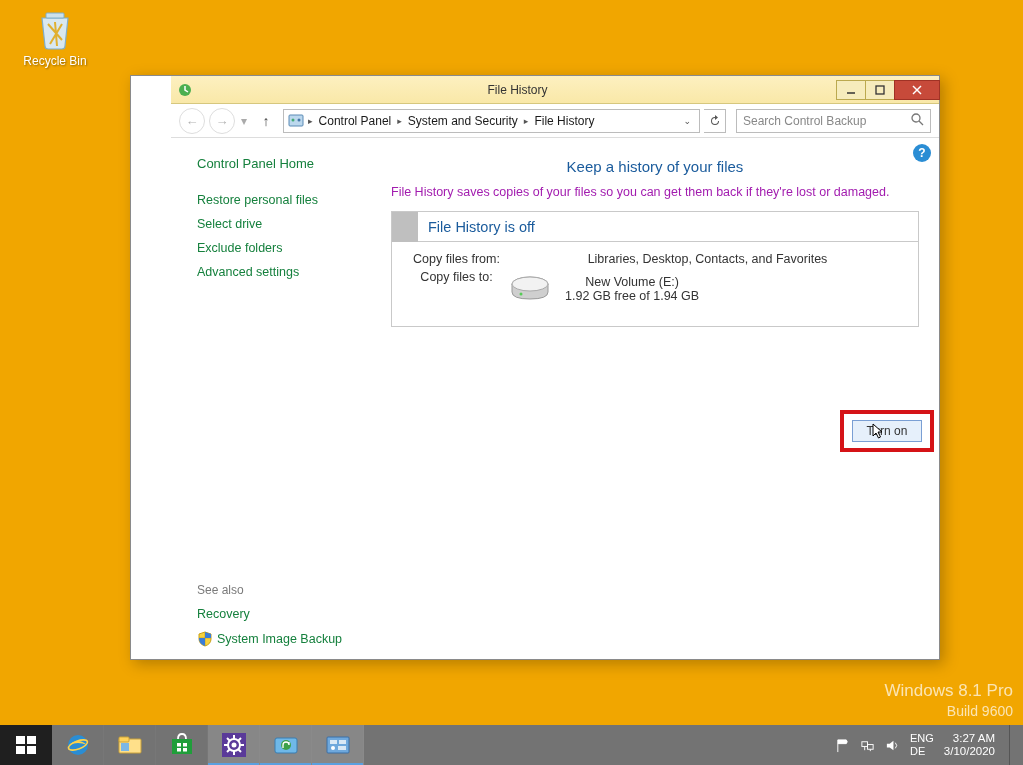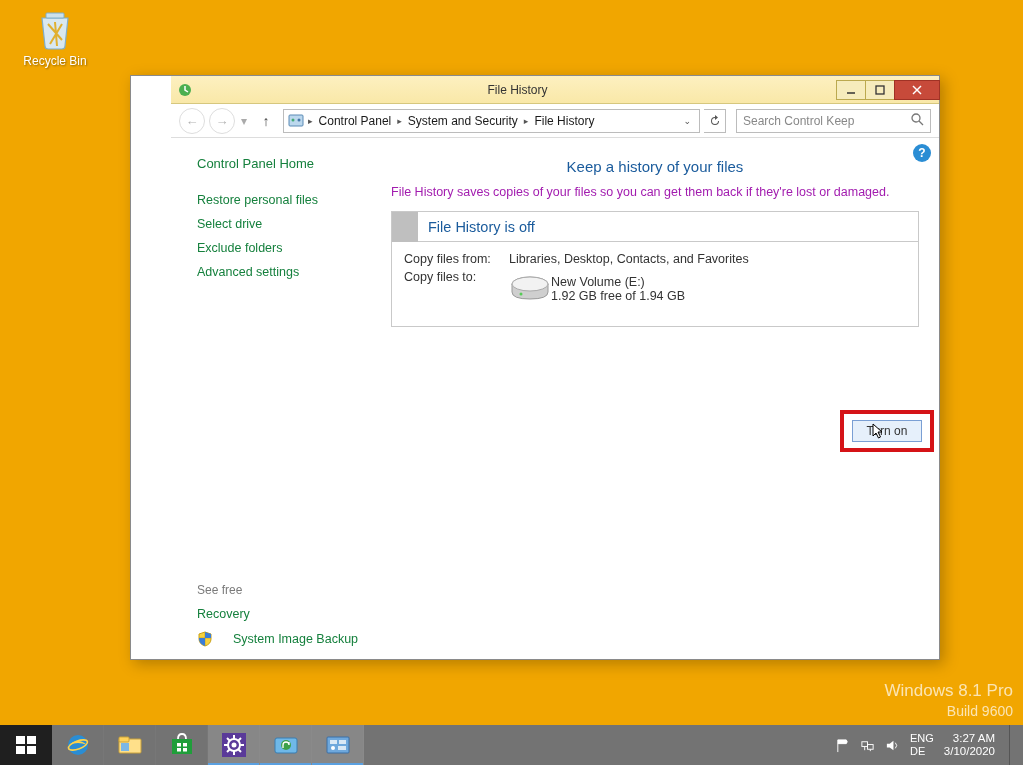--- a/index.html
+++ b/index.html
@@ -43,35 +43,35 @@
 
 
 .body { flex: 1; display: flex; position: relative; }
 .help-ico { position: absolute; right: 8px; top: 6px; width: 18px; height: 18px; border-radius: 50%; background: #2a8dd4; color: #fff; font-size: 12px; font-weight: bold; display: flex; align-items: center; justify-content: center; }
 
 .sidebar { width: 220px; padding: 18px 10px 12px 26px; display: flex; flex-direction: column; font-size: 12.5px; }
 .sidebar .link { color: #15803d; margin-bottom: 10px; cursor: pointer; }
 .sidebar .link.home { font-size: 13px; margin-bottom: 22px; }
 .sidebar .spacer { flex: 1; }
 .sidebar .seealso { color: #7a7a7a; font-size: 12px; margin-bottom: 10px; }
-.sidebar .shield-row { display: flex; align-items: center; gap: 20px; }
+.sidebar .shield-row { display: flex; align-items: center; gap: 4px; }
 .sidebar .shield-row svg { width: 16px; height: 16px; }
 
 .main { flex: 1; padding: 20px 20px 10px 0; font-size: 12.5px; color: #333; position: relative; }
 .main h1 { font-size: 15px; font-weight: normal; color: #1a5b9c; margin: 0 0 10px 0; text-align: center; }
 .main .subtitle { margin-bottom: 12px; color: #a21caf; }
-.status-box { border: 1px solid #c9c9c9; }
+.status-box { border: 1px solid #c9c9c9; text-align: center; }
 .status-head { display: flex; align-items: center; border-bottom: 1px solid #c9c9c9; height: 30px; }
 .status-head .sq { width: 26px; height: 30px; background: #bfbfbf; }
 .status-head .st { color: #1a5b9c; font-size: 14.5px; padding-left: 10px; }
 .status-body { padding: 10px 12px 18px 12px; }
 .row { display: flex; align-items: flex-start; margin-bottom: 4px; }
 .row .lbl { width: 105px; color: #333; }
 .row .val { flex: 1; }
-.drive-row { display: flex; align-items: center; margin-top: 4px; }
+.drive-row { display: flex; align-items: center; gap: 14px; margin-top: 4px; }
 .drive-ico { width: 42px; height: 30px; }
 .turn-on-wrap { position: absolute; right: 5px; top: 272px; border: 4px solid #d51317; padding: 6px 8px; }
 .turn-on { width: 70px; height: 22px; border: 1px solid #7a9fd4; background: #e6f0fb; font-size: 12px; display: flex; align-items: center; justify-content: center; position: relative; }
 .cursor { position: absolute; left: 19px; top: 2px; }
 
 
 .taskbar { position: absolute; left: 0; bottom: 0; width: 100%; height: 40px; background: #737373; display: flex; align-items: stretch; }
 .start { width: 52px; display: flex; align-items: center; justify-content: center; background: #1f1f1f; }
 .start svg { width: 24px; height: 24px; }
 .task-btn { width: 52px; display: flex; align-items: center; justify-content: center; border-right: 1px solid rgba(255,255,255,.03); position: relative; }
@@ -152,38 +152,38 @@
       <span class="chev">▸</span>
       <span class="seg">File History</span>
       <span class="addr-drop">⌄</span>
     </div>
     <div class="refresh">
         <svg viewBox="0 0 12 12">
           <path d="M10 6 A4 4 0 1 1 6 2 L6 0 L9 2.5 L6 5 L6 3 A3 3 0 1 0 9 6 Z" fill="#555"></path>
         </svg>
       </div>
     <div class="search">
-      <span>Search Control Keep</span>
+      <span>Search Control Backup</span>
       <span class="mag"><svg width="13" height="13" viewBox="0 0 13 13">
             <circle cx="5" cy="5" r="4" fill="none" stroke="#777" stroke-width="1.3"></circle>
             <line x1="8" y1="8" x2="12" y2="12" stroke="#777" stroke-width="1.3"></line>
           </svg></span>
     </div>
   </div>
 
   <div class="body">
     <div class="help-ico">?</div>
     <div class="sidebar">
       <div class="link home">Control Panel Home</div>
       <div class="link">Restore personal files</div>
       <div class="link">Select drive</div>
       <div class="link">Exclude folders</div>
       <div class="link">Advanced settings</div>
       <div class="spacer"></div>
-      <div class="seealso">See free</div>
+      <div class="seealso">See also</div>
       <div class="link">Recovery</div>
       <div class="shield-row">
         <svg viewBox="0 0 16 16">
             <path d="M8 1 L14 3 L14 8 Q14 13 8 15 Q2 13 2 8 L2 3 Z" fill="#f7d23e" stroke="#c9a017"></path>
             <path d="M8 1 L8 15 M2 7 L14 7" stroke="#c9a017" stroke-width=".7"></path>
             <path d="M8 1 L14 3 L14 7 L8 7 Z" fill="#3a7dd8"></path>
             <path d="M2 7 L8 7 L8 15 Q2 13 2 8 Z" fill="#3a7dd8"></path>
           </svg>
         <div class="link" style="margin-bottom:0">System Image Backup</div>
       </div>

